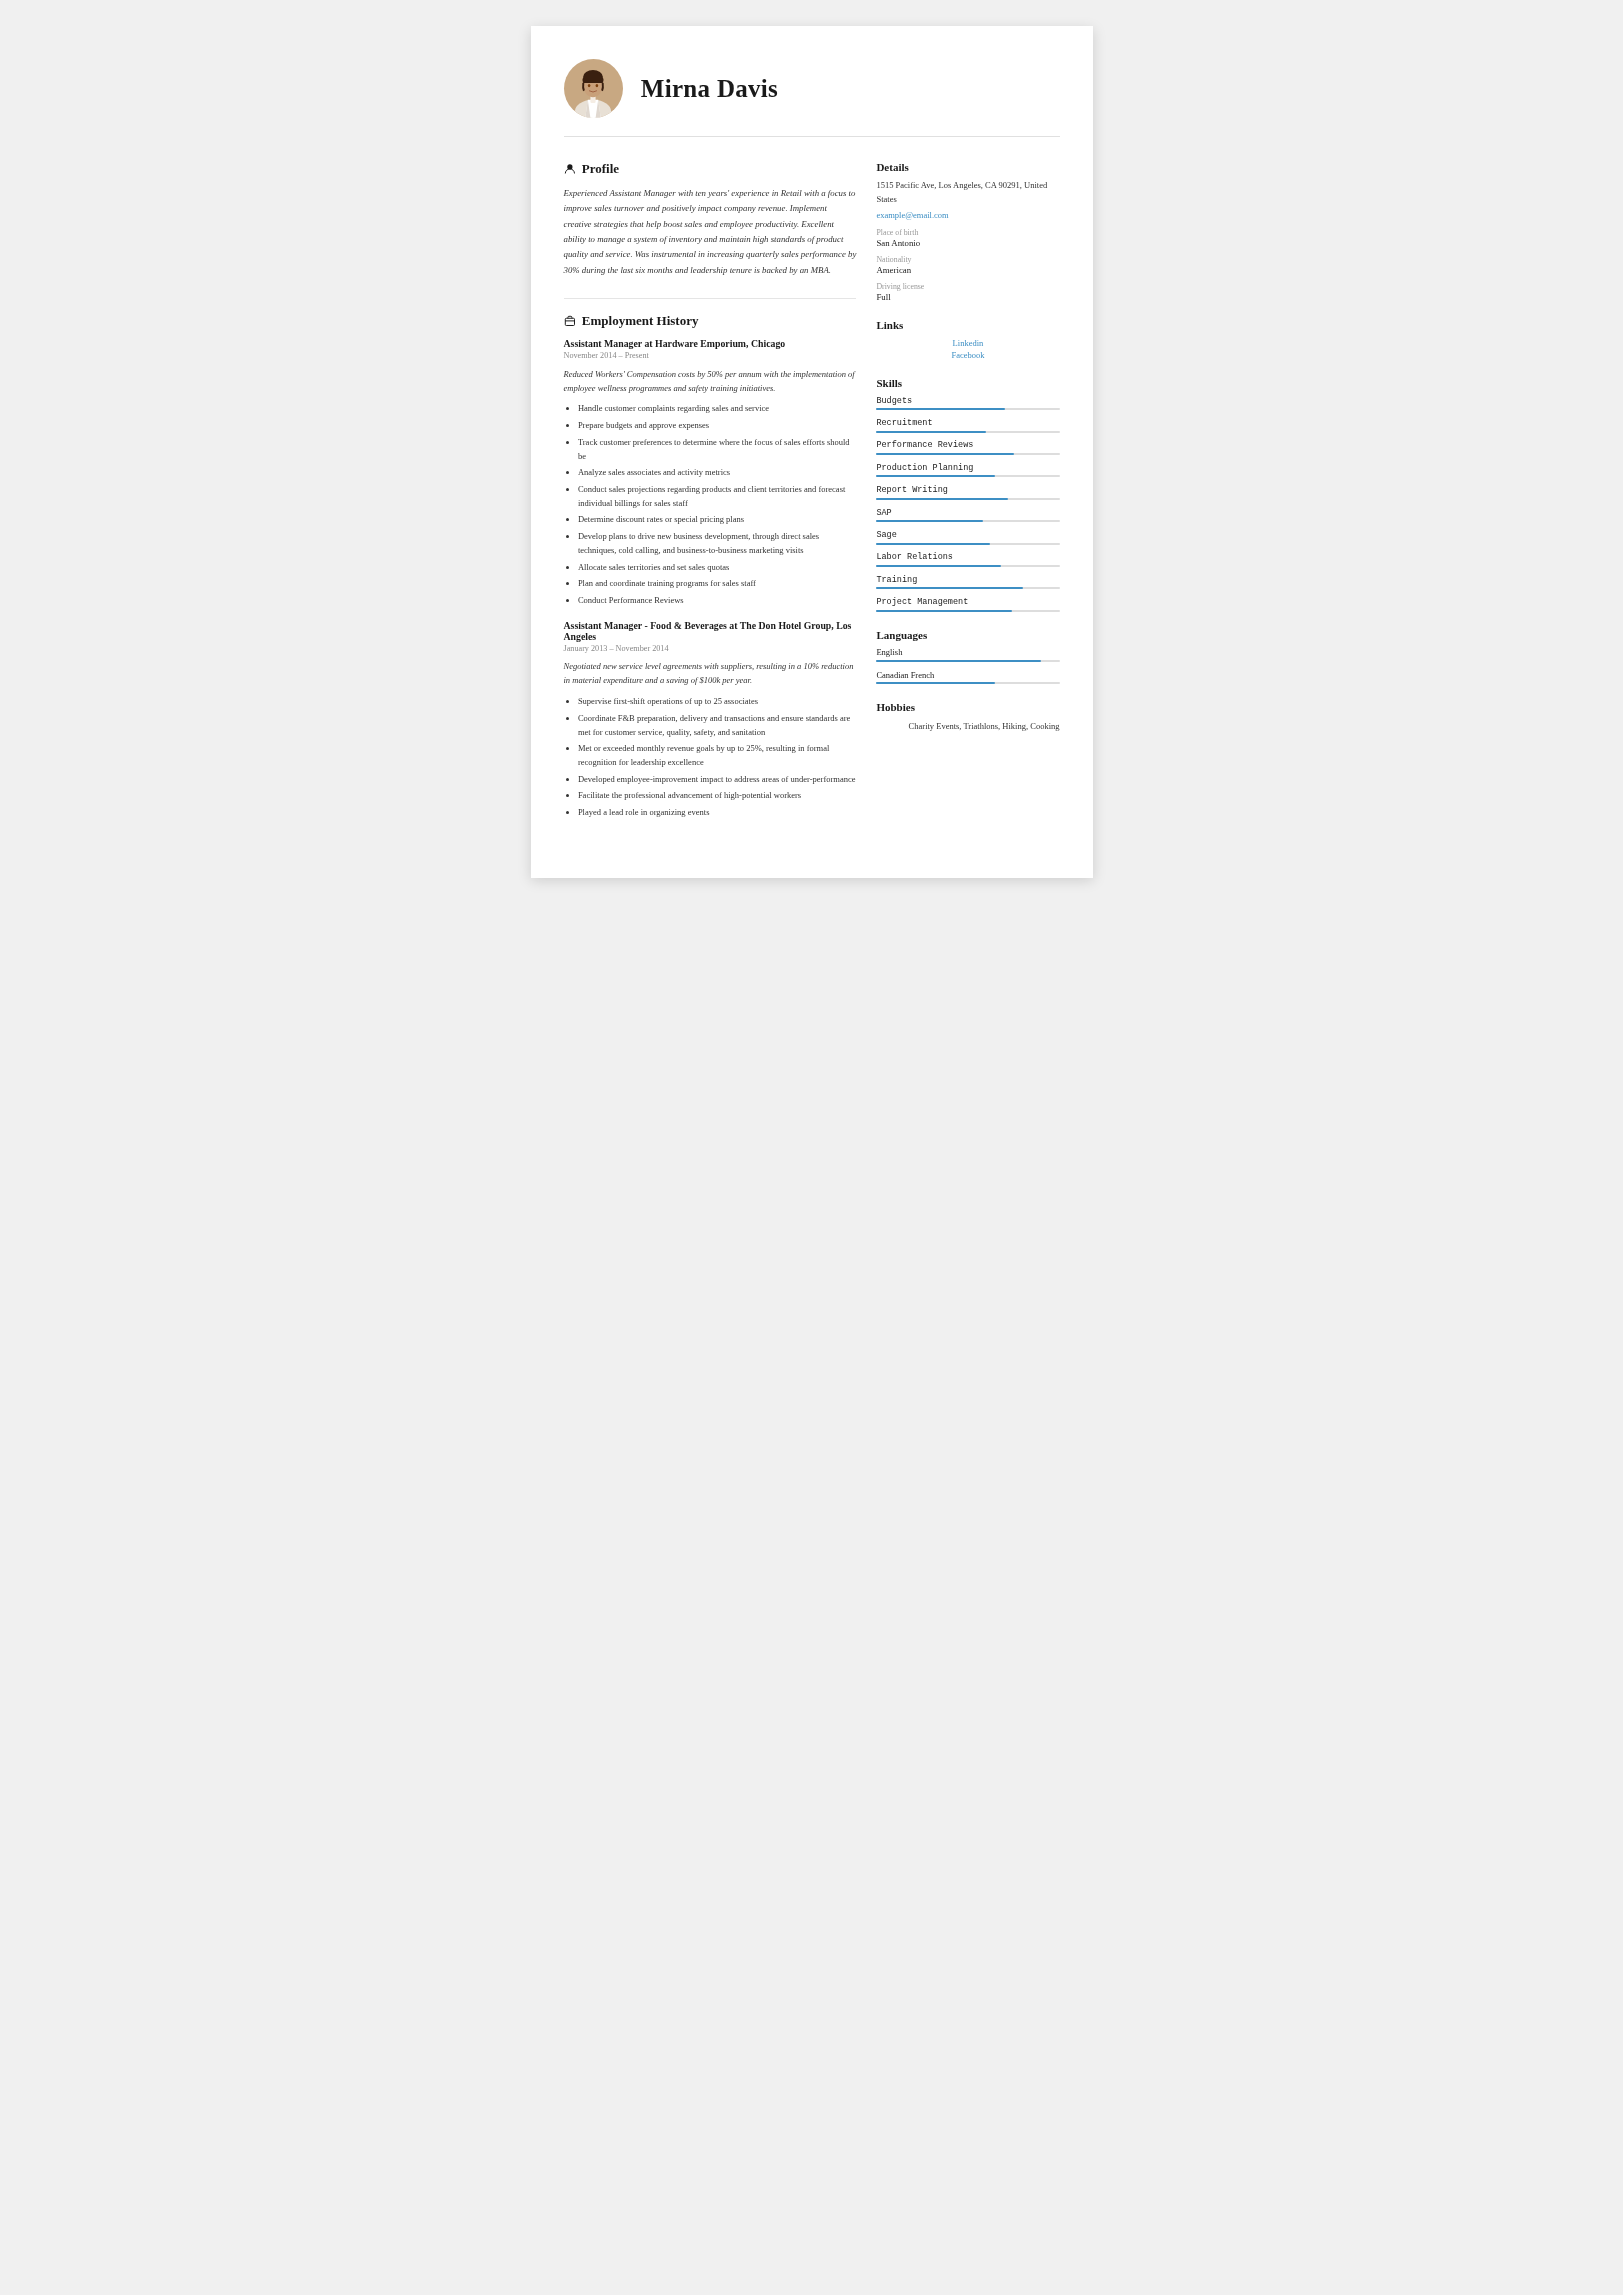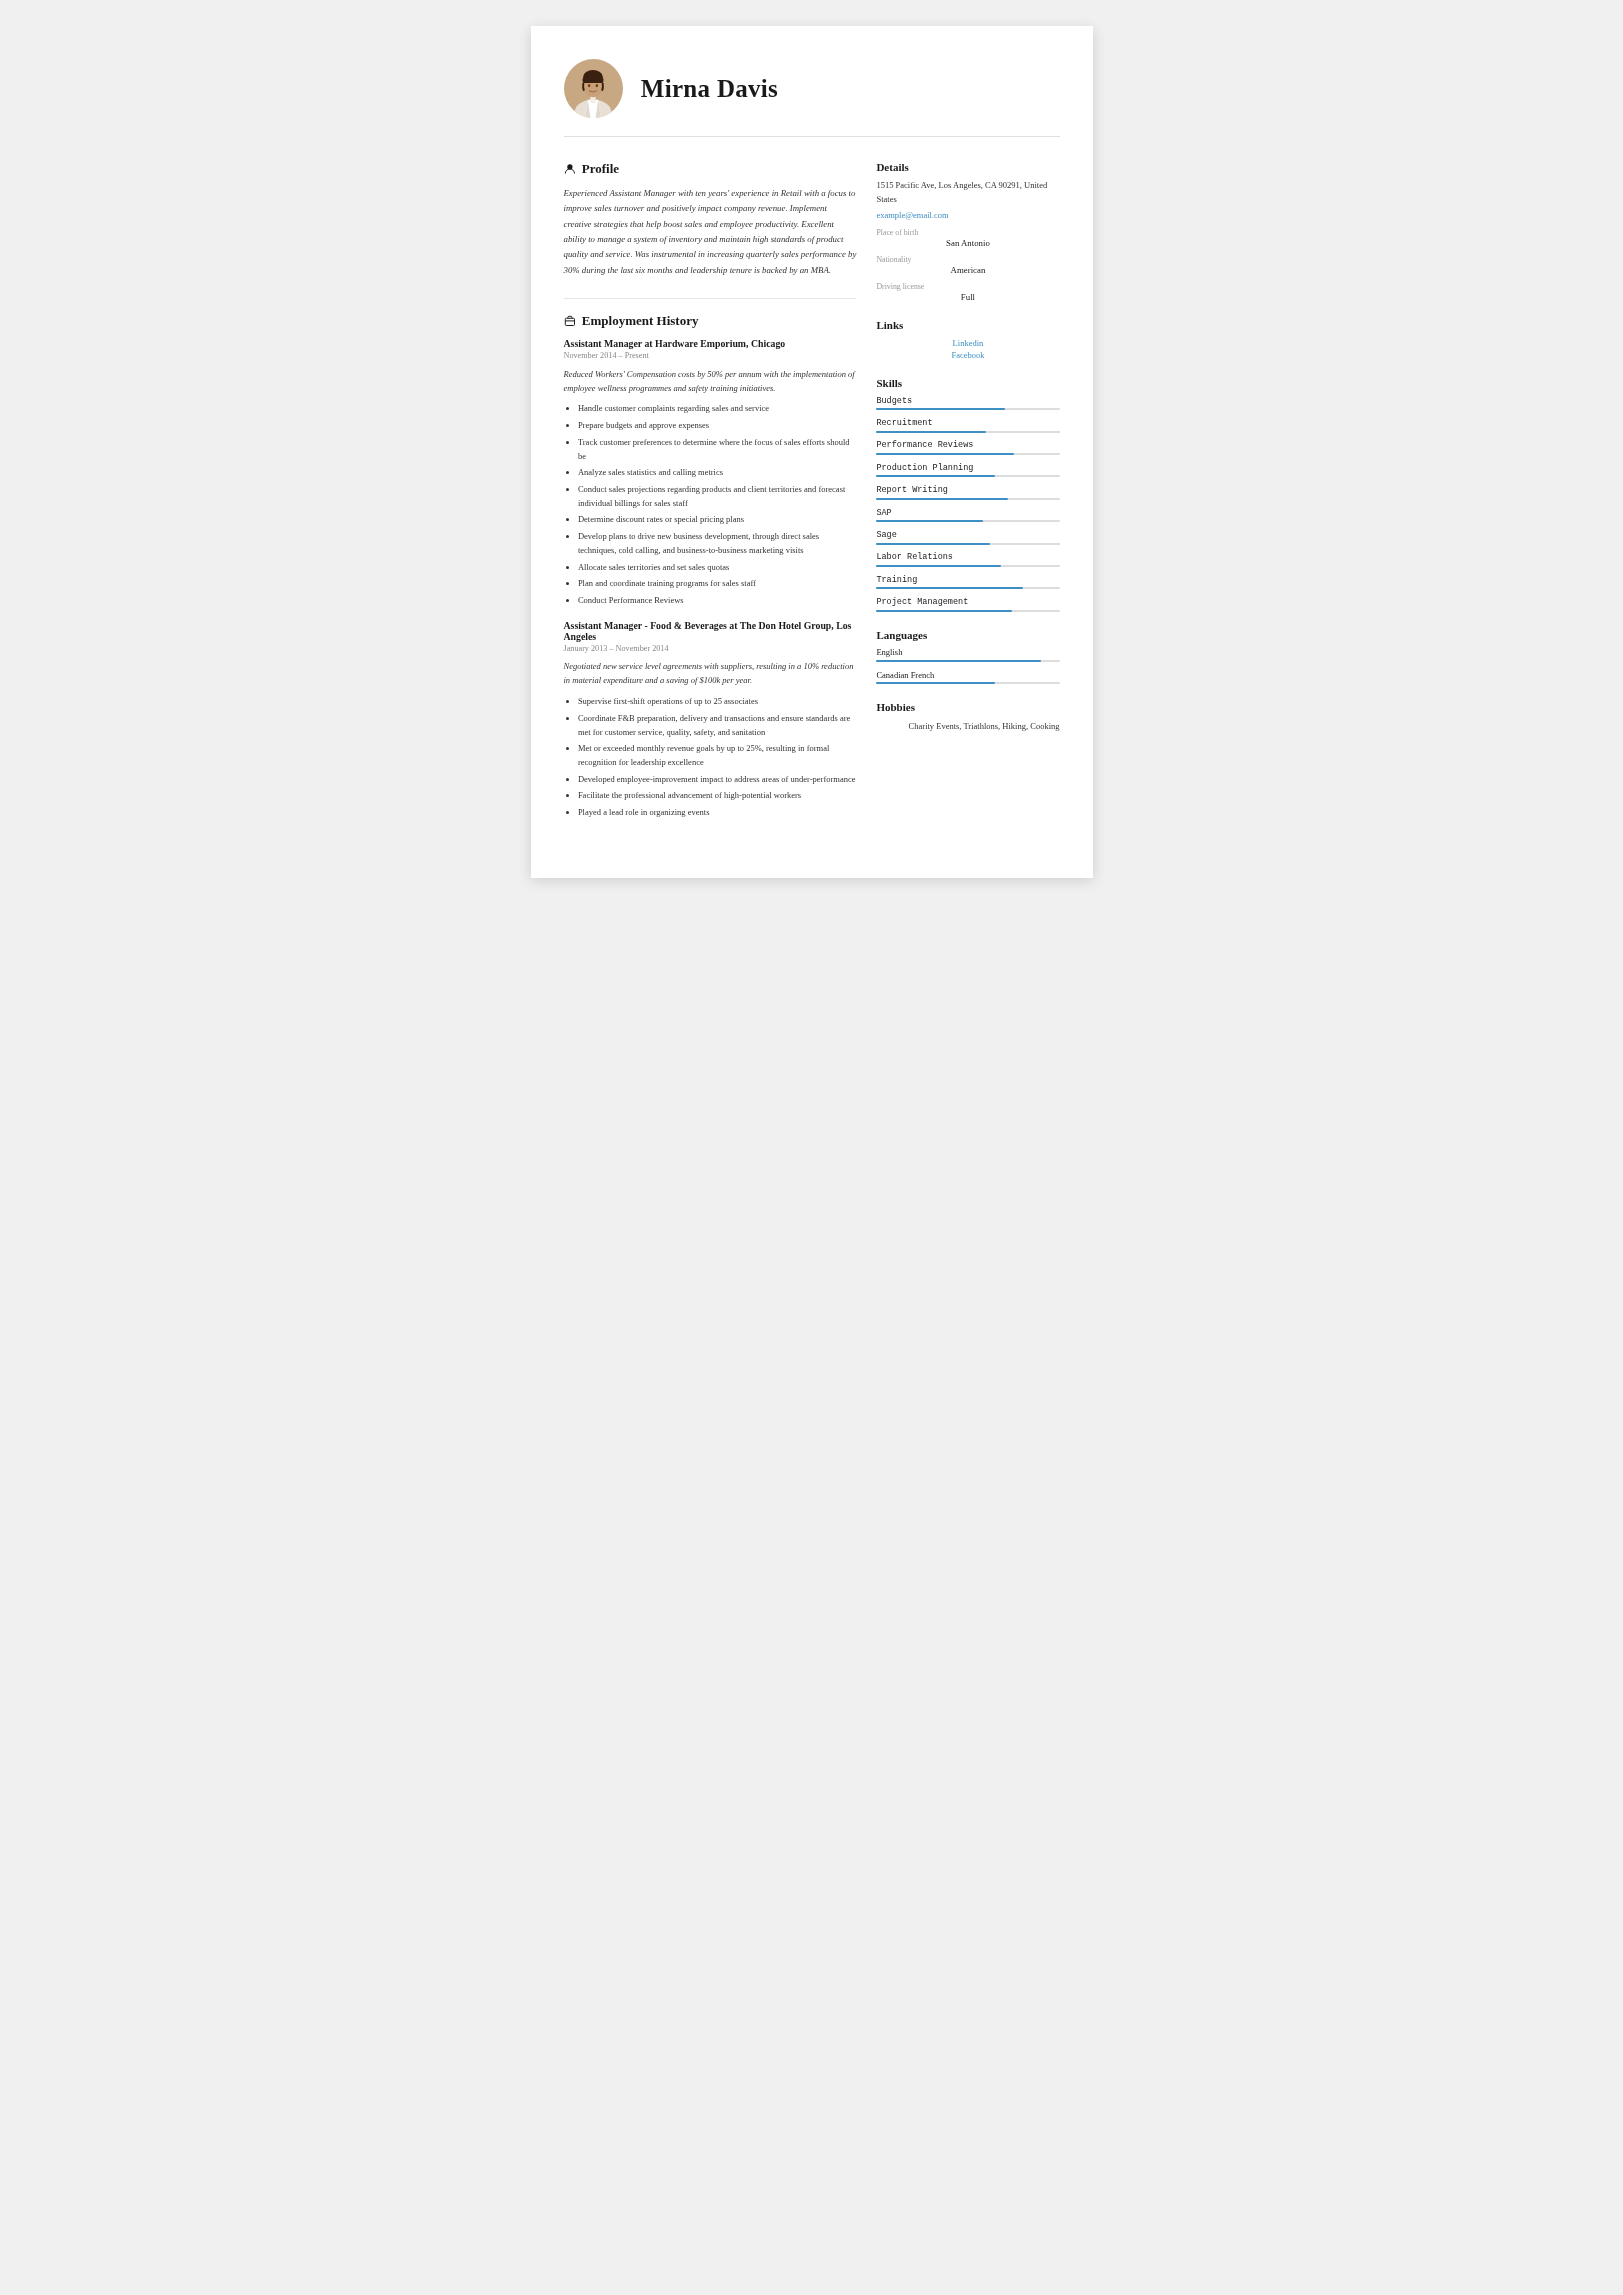--- a/index.html
+++ b/index.html
@@ -146,21 +146,20 @@
     }
     .detail-label {
       font-size: 7.8px;
       color: #999;
       margin-bottom: 1.3px;
       margin-top: 6.5px;
     }
     .detail-value {
       font-size: 8.8px;
       color: #1a1a1a;
-      text-align: center;
     }
     .link-item {
       font-size: 8.5px;
       color: #3d8fc4;
       display: block;
       margin-bottom: 2.6px;
       text-decoration: none;
       text-align: center;
     }
 
@@ -283,21 +282,21 @@
         </h2>
 
         <div>
           <div class="job-title">Assistant Manager at Hardware Emporium, Chicago</div>
           <div class="job-dates">November 2014 – Present</div>
           <p class="job-summary">Reduced Workers' Compensation costs by 50% per annum with the implementation of employee wellness programmes and safety training initiatives.</p>
           <ul class="job-bullets">
           <li>Handle customer complaints regarding sales and service</li>
               <li>Prepare budgets and approve expenses</li>
               <li>Track customer preferences to determine where the focus of sales efforts should be</li>
-              <li>Analyze sales statistics and calling metrics</li>
+              <li>Analyze sales associates and activity metrics</li>
               <li>Conduct sales projections regarding products and client territories and forecast individual billings for sales staff</li>
               <li>Determine discount rates or special pricing plans</li>
               <li>Develop plans to drive new business development, through direct sales techniques, cold calling, and business-to-business marketing visits</li>
               <li>Allocate sales territories and set sales quotas</li>
               <li>Plan and coordinate training programs for sales staff</li>
               <li>Conduct Performance Reviews</li>
             </ul>
         </div>
 
         <div>

